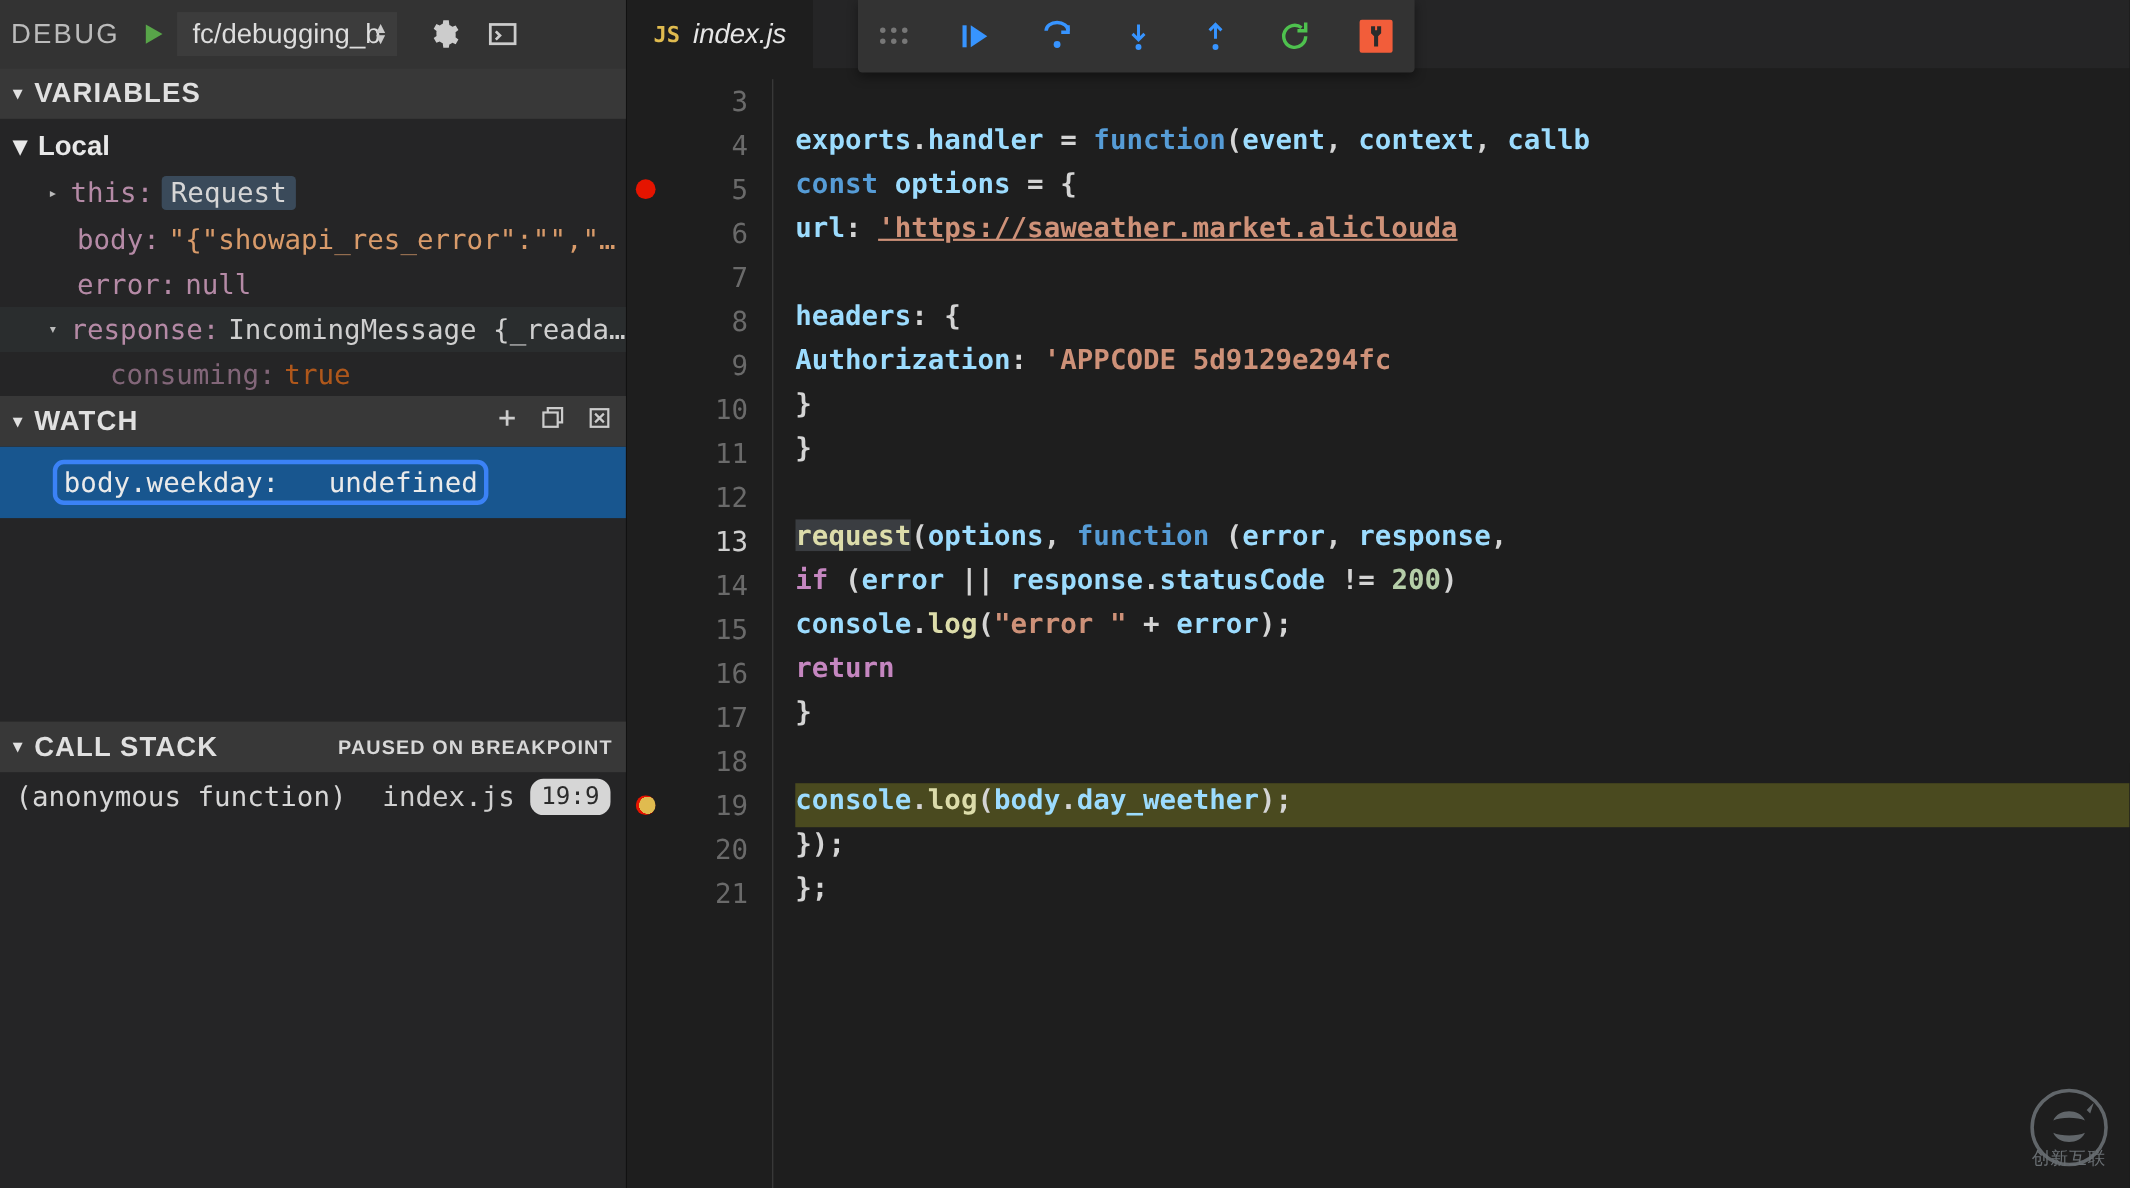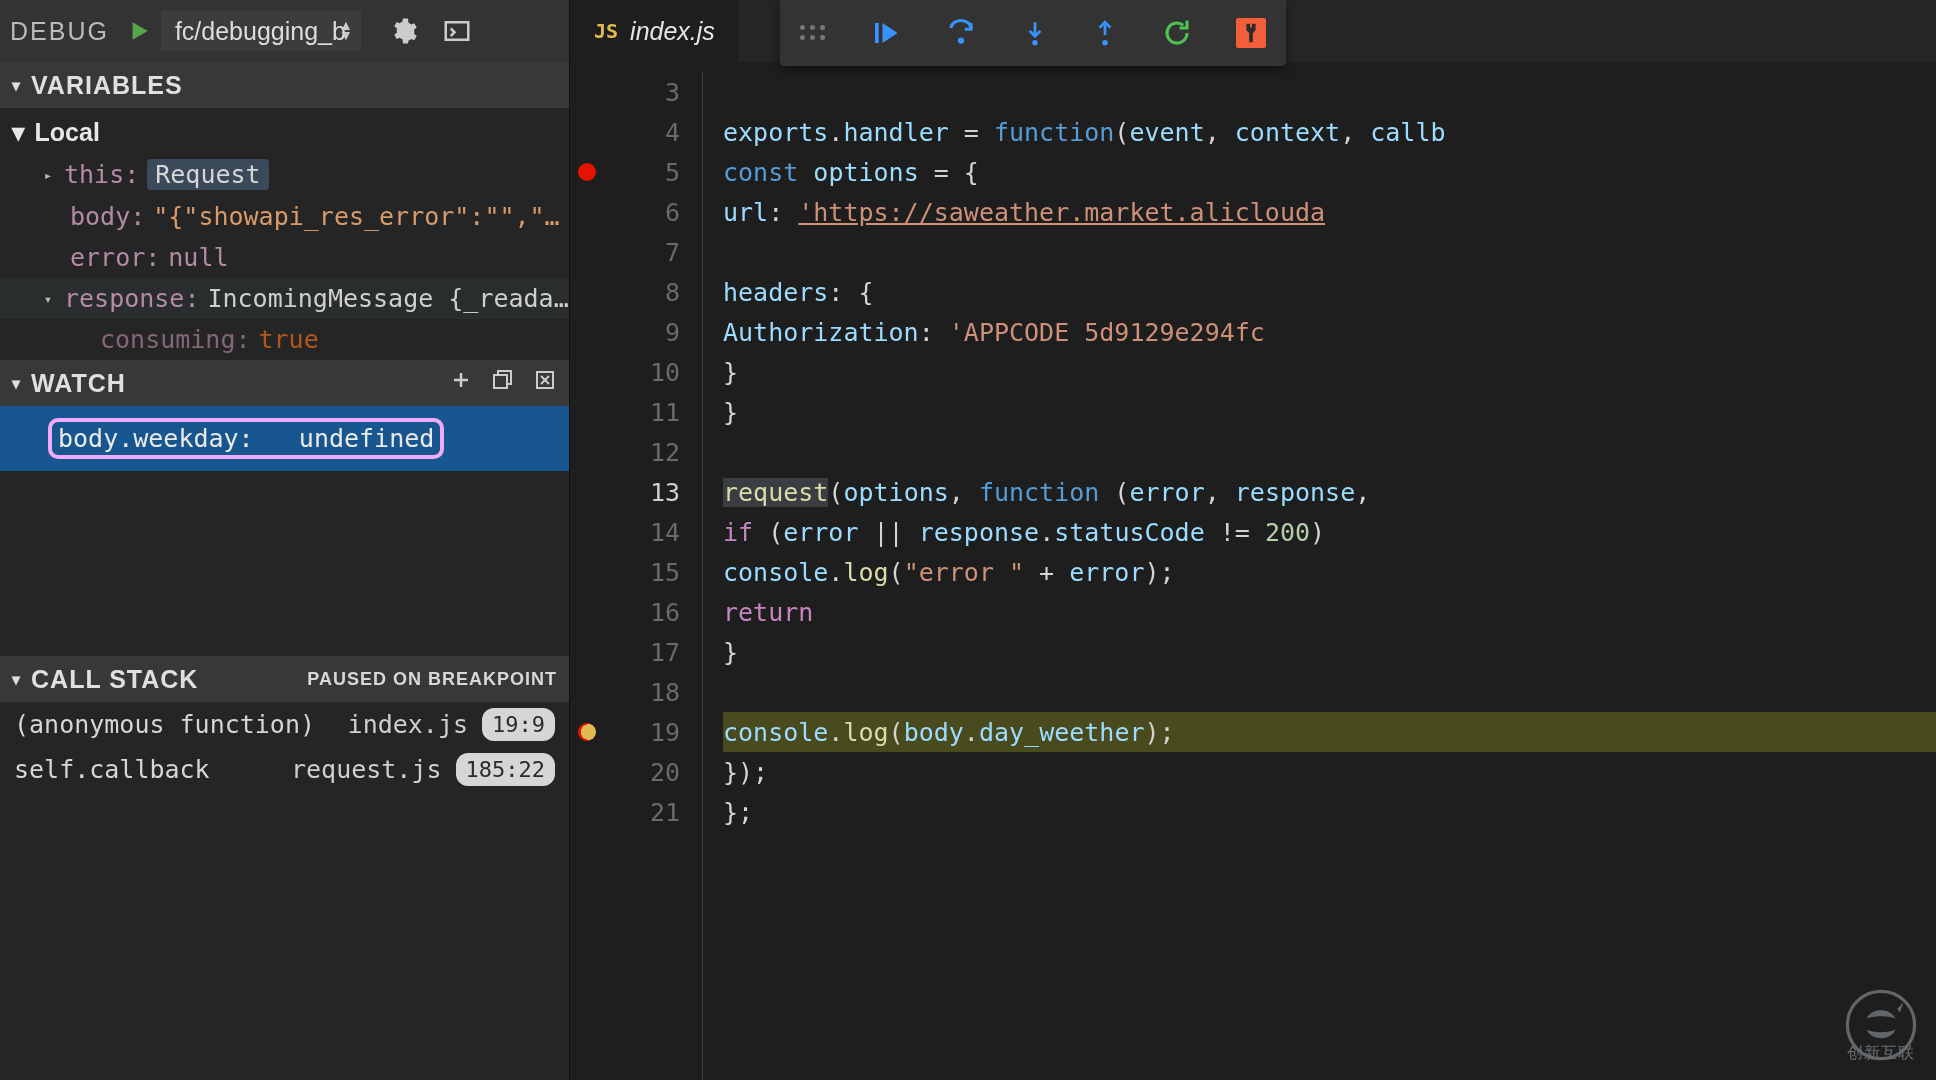--- a/index.html
+++ b/index.html
@@ -90,21 +90,21 @@
   .var-row.sub2 { padding-left:100px; }
   .truncated { color:#d99b6a; overflow:hidden; text-overflow:ellipsis; }
   .watch-row {
     display:flex; align-items:center;
     padding: 8px 0 8px 40px;
     font-family: Menlo, Consolas, monospace;
     background:#18568f;
     color:#eaeaea;
   }
   .watch-highlight {
-    border:4px solid #f0abfc;
+    border:4px solid #3b82f6;
     border-radius:10px;
     margin: 4px 8px;
     padding: 2px 6px;
   }
   .watch-body { height: 250px; }
 
   .callstack-status {
     margin-left:auto;
     font-size:18px;
     color:#d8d8d8;
@@ -182,25 +182,26 @@
 
   .code {
     flex:1;
     display:flex; flex-direction:column;
     border-left:1px solid #404040;
     padding-left:20px;
     min-width:0;
   }
   .cline {
     height:40px;
-    display:flex; align-items:center;
+    display:flex; align-items:flex-start;
     white-space:pre;
     color:#d4d4d4;
     min-width:0;
     overflow:hidden;
+    font-weight:bold;
   }
   .cline.hl { background:#4a4a1f; }
   .tok-kw   { color:#569cd6; }
   .tok-kw2  { color:#c586c0; }
   .tok-prop { color:#9cdcfe; }
   .tok-var  { color:#9cdcfe; }
   .tok-fn   { color:#dcdcaa; }
   .tok-str  { color:#ce9178; }
   .tok-op   { color:#d4d4d4; }
   .tok-num  { color:#b5cea8; }
@@ -310,25 +311,20 @@
   <div class="section-header">
     <span class="twisty">▾</span>
     <span>CALL STACK</span>
     <span class="callstack-status">PAUSED ON BREAKPOINT</span>
   </div>
   <div class="section-body">
     <div class="frame-row">
       <span>(anonymous function)</span>
       <span class="file">index.js</span>
       <span class="loc">19:9</span>
-    </div>
-    <div class="frame-row">
-      <span>self.callback</span>
-      <span class="file">request.js</span>
-      <span class="loc">185:22</span>
     </div>
   </div>
 </div>
 
 <div class="main">
   <div class="tabbar">
     <div class="tab">
       <span class="js-badge">JS</span>
       <span>index.js</span>
     </div>

